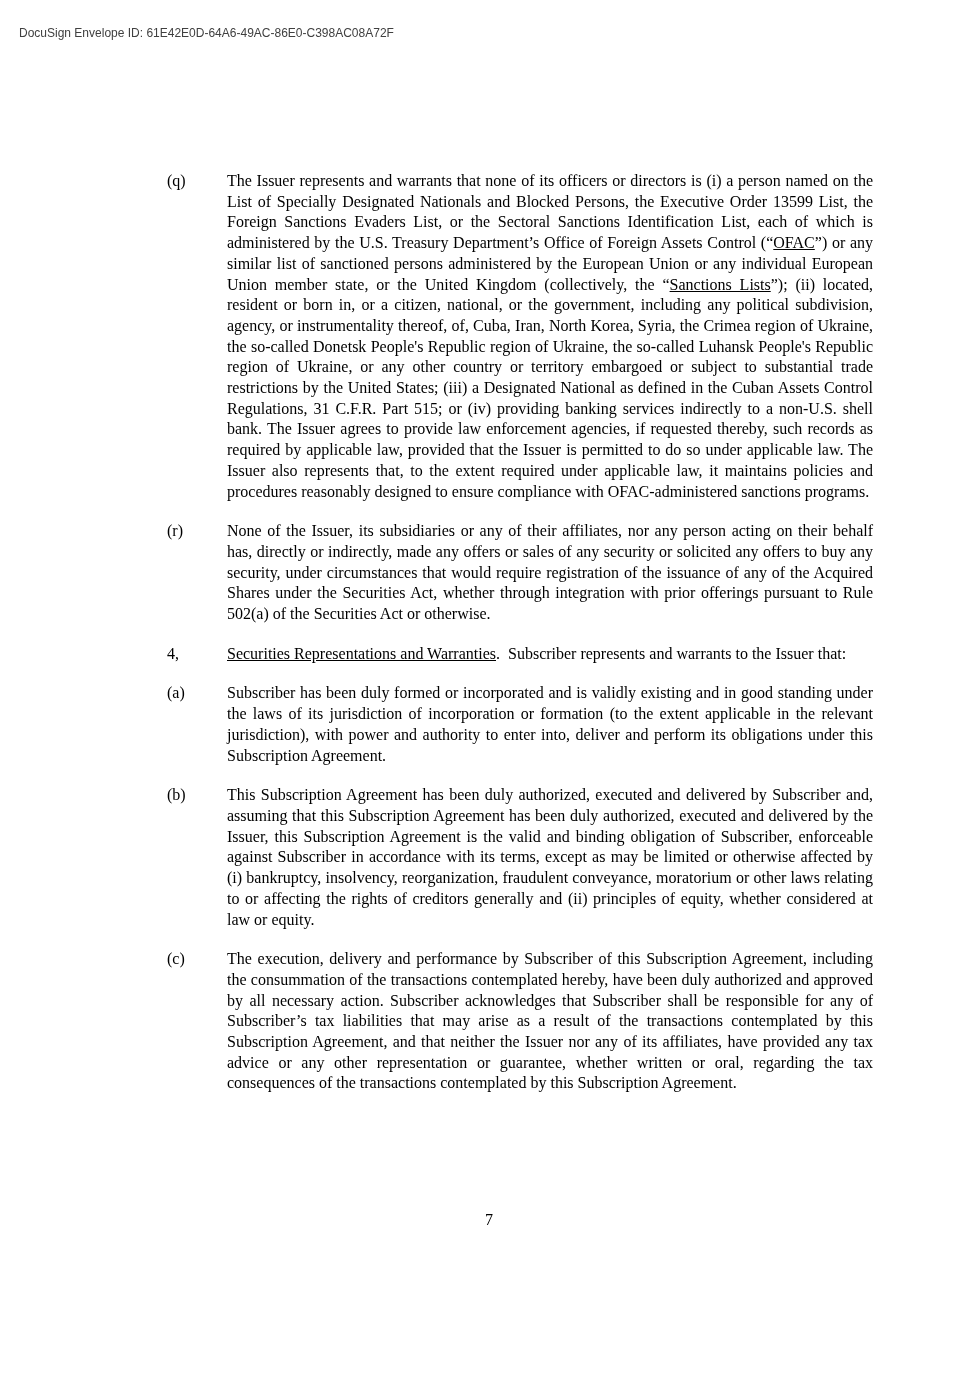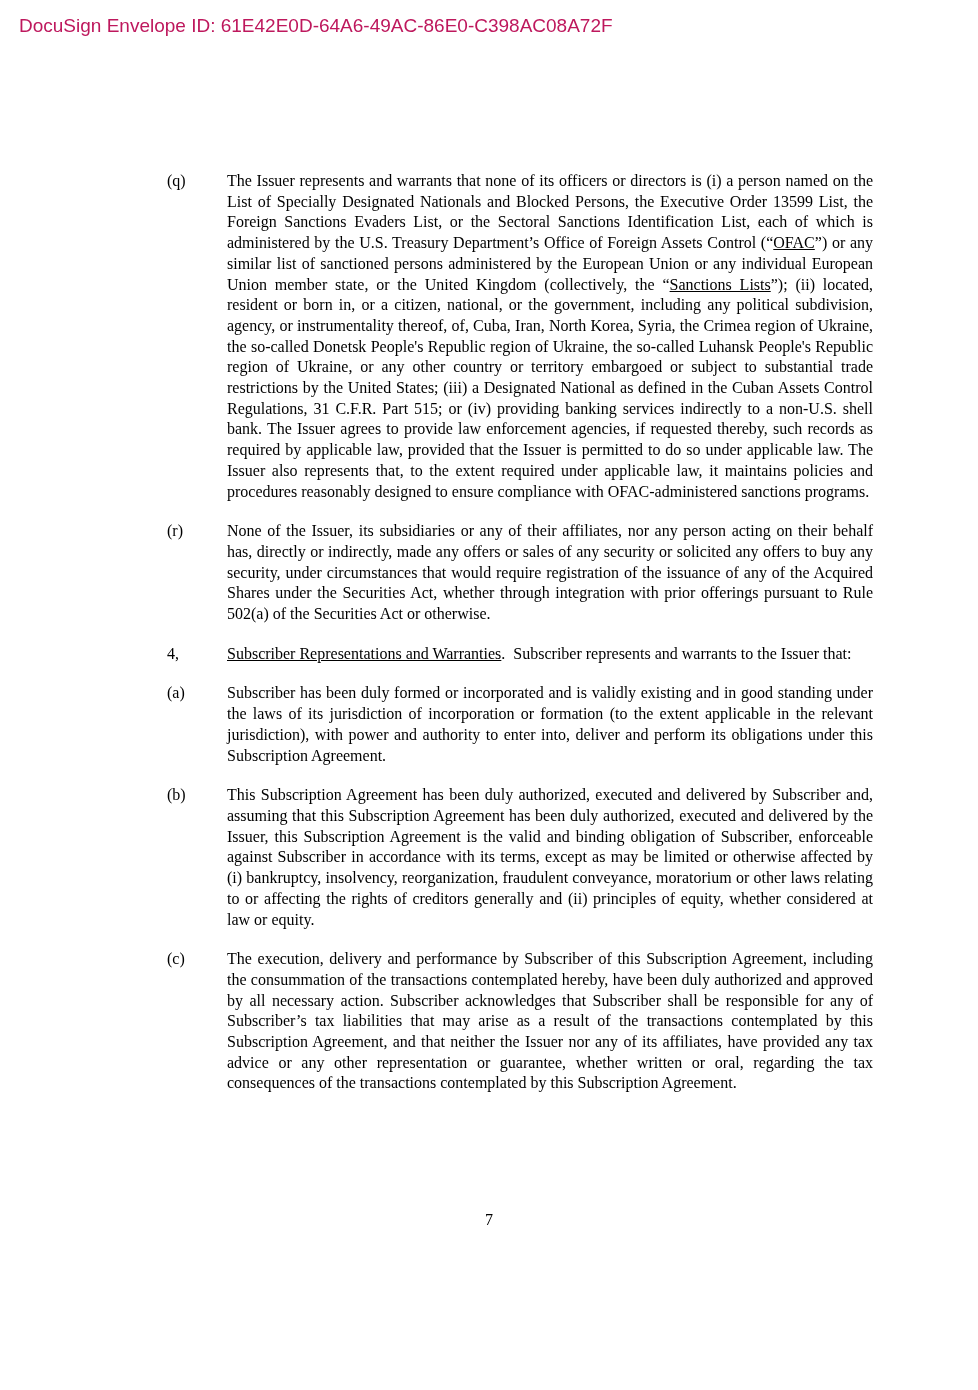--- a/index.html
+++ b/index.html
@@ -8,24 +8,24 @@
     width: 978px;
     height: 1390px;
     background: #ffffff;
     font-family: "Liberation Serif", serif;
     color: #000000;
     overflow: hidden;
   }
   .docusign-header {
     position: absolute;
     left: 19px;
-    top: 15px;
+    top: 26px;
     font-family: "Liberation Sans", sans-serif;
-    font-size: 19px;
-    color: #be185d;
+    font-size: 12px;
+    color: #404040;
     white-space: nowrap;
   }
   .doc-body {
     position: absolute;
     left: 108px;
     top: 171px;
     width: 765px;
     font-size: 16px;
     line-height: 20.7px;
   }
@@ -62,20 +62,20 @@
 </style>
 </head>
 <body>
 
 <div class="page">
   <div class="docusign-header">DocuSign Envelope ID: 61E42E0D-64A6-49AC-86E0-C398AC08A72F</div>
 
   <div class="doc-body" id="doc-body">
       <div class="para lettered"><span class="para-label">(q)</span><span class="para-text"><span class="seg">The Issuer represents and warrants that none of its officers or directors is (i) a person named on the List of Specially Designated Nationals and Blocked Persons, the Executive Order 13599 List, the Foreign Sanctions Evaders List, or the Sectoral Sanctions Identification List, each of which is administered by the U.S. Treasury Department’s Office of Foreign Assets Control (“</span><span class="seg underline">OFAC</span><span class="seg">”) or any similar list of sanctioned persons administered by the European Union or any individual European Union member state, or the United Kingdom (collectively, the “</span><span class="seg underline">Sanctions Lists</span><span class="seg">”); (ii) located, resident or born in, or a citizen, national, or the government, including any political subdivision, agency, or instrumentality thereof, of, Cuba, Iran, North Korea, Syria, the Crimea region of Ukraine, the so-called Donetsk People's Republic region of Ukraine, the so-called Luhansk People's Republic region of Ukraine, or any other country or territory embargoed or subject to substantial trade restrictions by the United States; (iii) a Designated National as defined in the Cuban Assets Control Regulations, 31 C.F.R. Part 515; or (iv) providing banking services indirectly to a non-U.S. shell bank. The Issuer agrees to provide law enforcement agencies, if requested thereby, such records as required by applicable law, provided that the Issuer is permitted to do so under applicable law. The Issuer also represents that, to the extent required under applicable law, it maintains policies and procedures reasonably designed to ensure compliance with OFAC-administered sanctions programs.</span></span></div>
       <div class="para lettered"><span class="para-label">(r)</span><span class="para-text"><span class="seg">None of the Issuer, its subsidiaries or any of their affiliates, nor any person acting on their behalf has, directly or indirectly, made any offers or sales of any security or solicited any offers to buy any security, under circumstances that would require registration of the issuance of any of the Acquired Shares under the Securities Act, whether through integration with prior offerings pursuant to Rule 502(a) of the Securities Act or otherwise.</span></span></div>
-      <div class="para section"><span class="para-label">4,</span><span class="para-text"><span class="seg underline">Subscriber Representations and Warranties</span><span class="seg">.&nbsp; Subscriber represents and warrants to the Issuer that:</span></span></div>
+      <div class="para section"><span class="para-label">4,</span><span class="para-text"><span class="seg underline">Securities Representations and Warranties</span><span class="seg">.&nbsp; Subscriber represents and warrants to the Issuer that:</span></span></div>
       <div class="para lettered"><span class="para-label">(a)</span><span class="para-text"><span class="seg">Subscriber has been duly formed or incorporated and is validly existing and in good standing under the laws of its jurisdiction of incorporation or formation (to the extent applicable in the relevant jurisdiction), with power and authority to enter into, deliver and perform its obligations under this Subscription Agreement.</span></span></div>
       <div class="para lettered"><span class="para-label">(b)</span><span class="para-text"><span class="seg">This Subscription Agreement has been duly authorized, executed and delivered by Subscriber and, assuming that this Subscription Agreement has been duly authorized, executed and delivered by the Issuer, this Subscription Agreement is the valid and binding obligation of Subscriber, enforceable against Subscriber in accordance with its terms, except as may be limited or otherwise affected by (i) bankruptcy, insolvency, reorganization, fraudulent conveyance, moratorium or other laws relating to or affecting the rights of creditors generally and (ii) principles of equity, whether considered at law or equity.</span></span></div>
       <div class="para lettered"><span class="para-label">(c)</span><span class="para-text"><span class="seg">The execution, delivery and performance by Subscriber of this Subscription Agreement, including the consummation of the transactions contemplated hereby, have been duly authorized and approved by all necessary action. Subscriber acknowledges that Subscriber shall be responsible for any of Subscriber’s tax liabilities that may arise as a result of the transactions contemplated by this Subscription Agreement, and that neither the Issuer nor any of its affiliates, have provided any tax advice or any other representation or guarantee, whether written or oral, regarding the tax consequences of the transactions contemplated by this Subscription Agreement.</span></span></div>
     </div>
 
   <div class="page-number">7</div>
 </div>
 
 </body></html>

